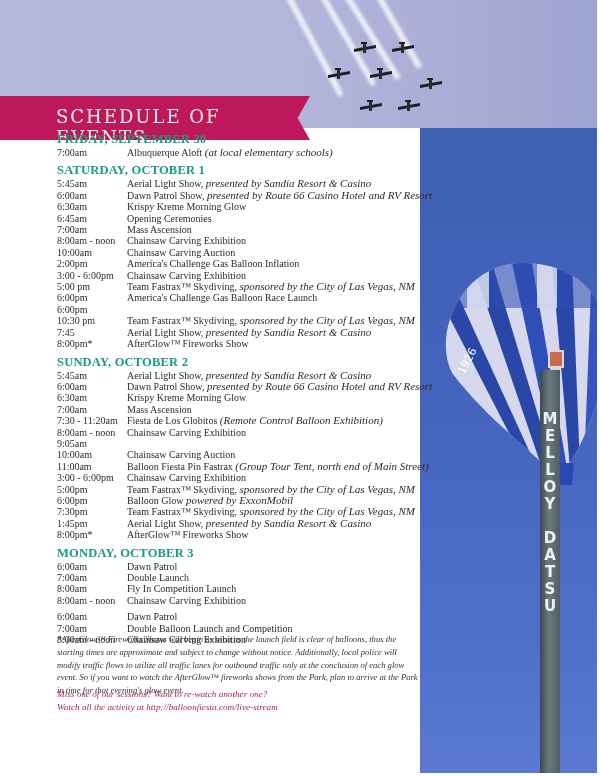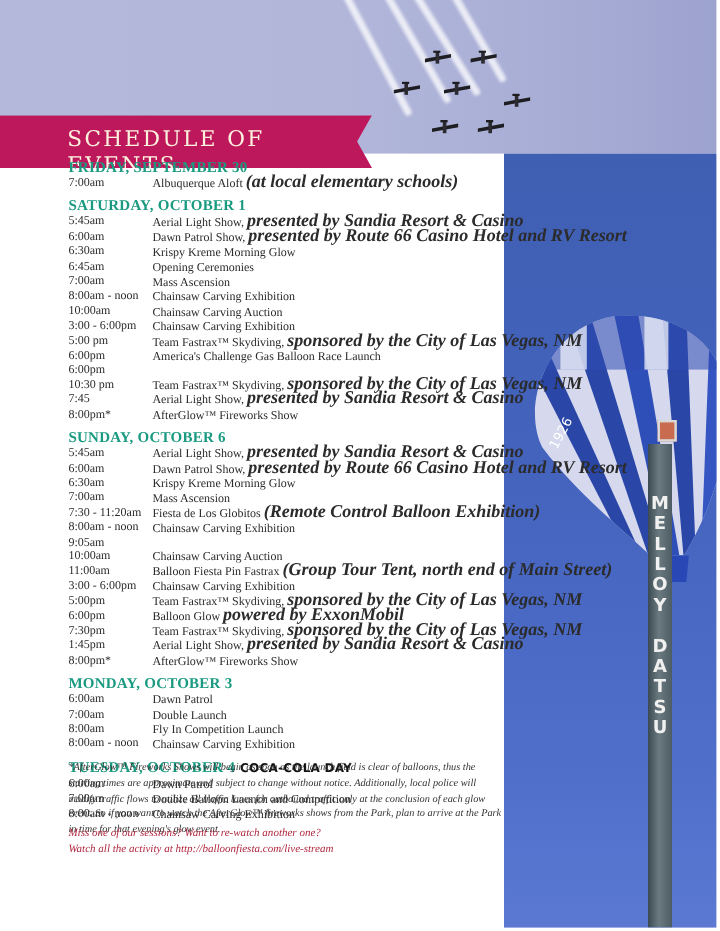--- a/index.html
+++ b/index.html
@@ -52,21 +52,21 @@
     .schedule { position: absolute; left: 57px; top: 130px; width: 360px; }
     .day { margin-bottom: 5px; }
     .day-heading {
       font-family: "Liberation Serif", serif; font-weight: bold; font-size: 12.5px;
       color: #1a9a80; letter-spacing: 0.2px; line-height: 15px; margin-top: 2px;
     }
     .day-tag { color: #111; font-family: "DejaVu Sans", sans-serif; font-size: 10px; margin-left: 4px; font-weight: bold; }
     .event { display: flex; font-size: 10px; line-height: 11.4px; color: #2b2b2b; }
     .event .time { width: 70px; flex: 0 0 70px; }
     .event .title { white-space: nowrap; }
-    .event .note { font-style: italic; font-size: 15px; font-weight: bold; }
+    .event .note { font-style: italic; font-size: 11px; }
 
     .footnote {
       position: absolute; left: 57px; top: 633px; width: 365px;
       font-style: italic; font-size: 8.6px; line-height: 12.8px; color: #333;
     }
     .livestream {
       position: absolute; left: 57px; top: 688px; width: 360px;
       font-style: italic; font-size: 9.2px; line-height: 13px; color: #b0283f;
     }
   </style>
@@ -197,20 +197,24 @@
       </div>
     <div class="event">
         <span class="time">8:00am - noon</span>
         <span class="title"><span>Chainsaw Carving Exhibition</span> <span class="note"></span></span>
       </div>
     <div class="event">
         <span class="time">10:00am</span>
         <span class="title"><span>Chainsaw Carving Auction</span> <span class="note"></span></span>
       </div>
     <div class="event">
+        <span class="time">2:00pm</span>
+        <span class="title"><span>America's Challenge Gas Balloon Inflation</span> <span class="note"></span></span>
+      </div>
+    <div class="event">
         <span class="time">3:00 - 6:00pm</span>
         <span class="title"><span>Chainsaw Carving Exhibition</span> <span class="note"></span></span>
       </div>
     <div class="event">
         <span class="time">5:00 pm</span>
         <span class="title"><span>Team Fastrax™ Skydiving,</span> <span class="note">sponsored by the City of Las Vegas, NM</span></span>
       </div>
     <div class="event">
         <span class="time">6:00pm</span>
         <span class="title"><span>America's Challenge Gas Balloon Race Launch</span> <span class="note"></span></span>
@@ -226,21 +230,21 @@
         <span class="time">7:45</span>
         <span class="title"><span>Aerial Light Show,</span> <span class="note">presented by Sandia Resort &amp; Casino</span></span>
       </div>
     <div class="event">
         <span class="time">8:00pm*</span>
         <span class="title"><span>AfterGlow™ Fireworks Show</span> <span class="note"></span></span>
       </div>
   </div>
 
   <div class="day">
-    <div class="day-heading"><span>SUNDAY, OCTOBER 6</span></div>
+    <div class="day-heading"><span>SUNDAY, OCTOBER 2</span></div>
     <div class="event">
         <span class="time">5:45am</span>
         <span class="title"><span>Aerial Light Show,</span> <span class="note">presented by Sandia Resort &amp; Casino</span></span>
       </div>
     <div class="event">
         <span class="time">6:00am</span>
         <span class="title"><span>Dawn Patrol Show,</span> <span class="note">presented by Route 66 Casino Hotel and RV Resort</span></span>
       </div>
     <div class="event">
         <span class="time">6:30am</span>
@@ -309,21 +313,20 @@
         <span class="time">8:00am</span>
         <span class="title"><span>Fly In Competition Launch</span> <span class="note"></span></span>
       </div>
     <div class="event">
         <span class="time">8:00am - noon</span>
         <span class="title"><span>Chainsaw Carving Exhibition</span> <span class="note"></span></span>
       </div>
   </div>
 
   <div class="day">
-    <div class="day-heading"><span>TUESDAY, OCTOBER 4</span><span class="day-tag">COCA-COLA DAY</span></div>
     <div class="event">
         <span class="time">6:00am</span>
         <span class="title"><span>Dawn Patrol</span> <span class="note"></span></span>
       </div>
     <div class="event">
         <span class="time">7:00am</span>
         <span class="title"><span>Double Balloon Launch and Competition</span> <span class="note"></span></span>
       </div>
     <div class="event">
         <span class="time">8:00am - noon</span>

